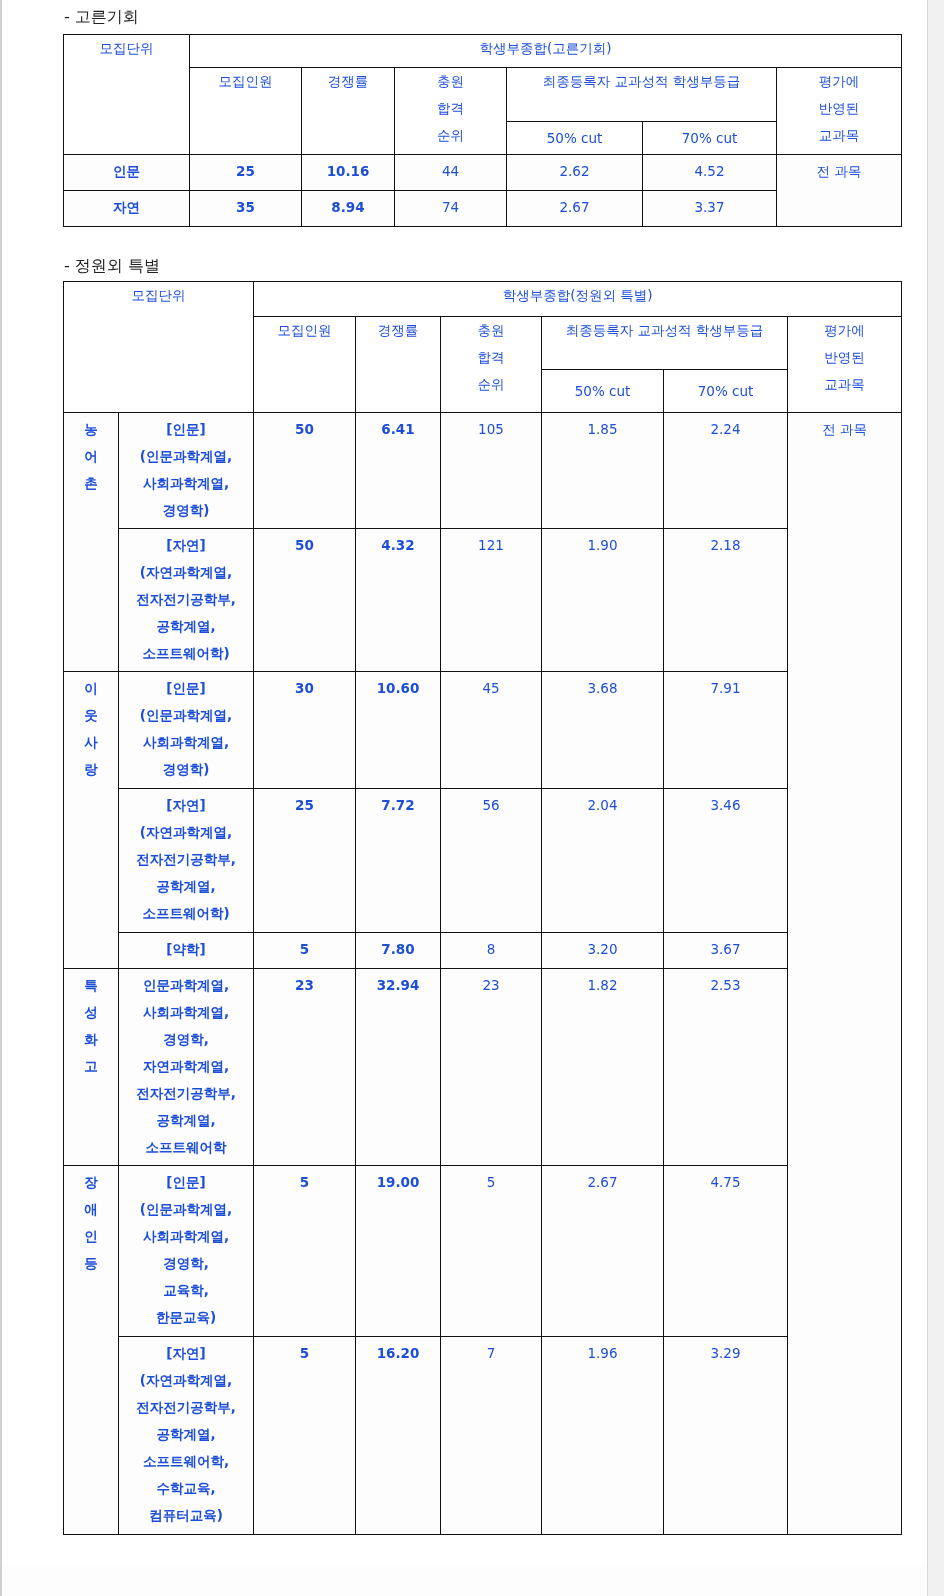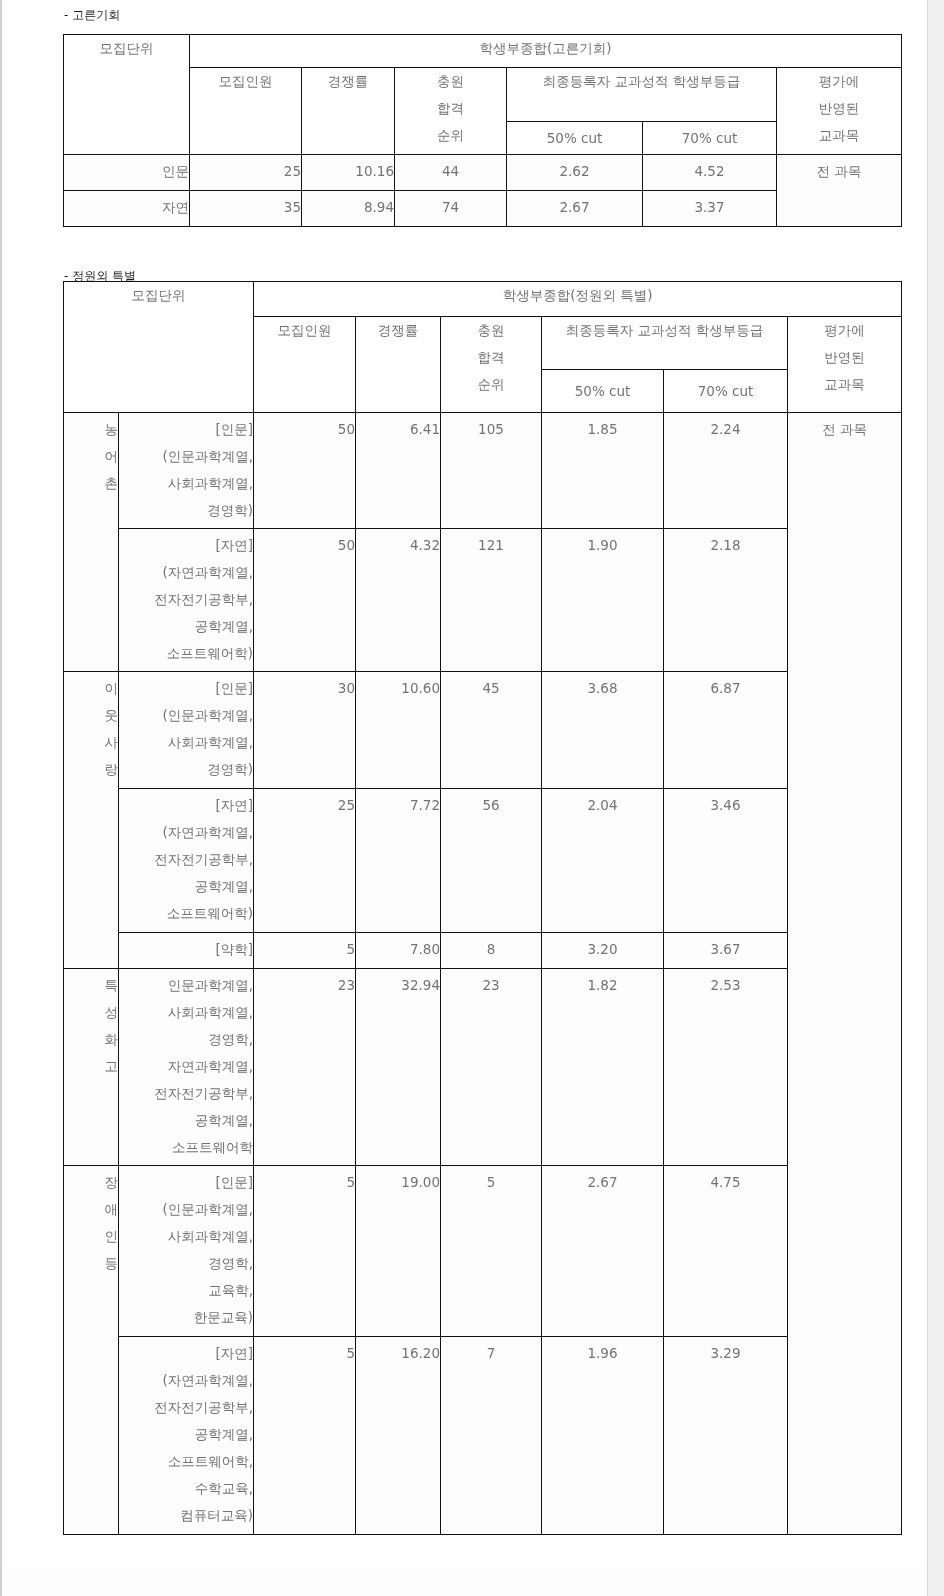--- a/index.html
+++ b/index.html
@@ -18,32 +18,32 @@
   .page-inner {
     position: absolute; left: 0; top: 0; width: 925px; height: 1566px; background: #ffffff;
   }
   .scroll-edge {
     position: absolute; right: 16px; top: 0; width: 1px; height: 1596px; background: #d8d8d8;
   }
   .left-edge {
     position: absolute; left: 0; top: 0; width: 2px; height: 1596px; background: #d0d0d0;
   }
   .section-title {
-    position: absolute; left: 64px; font-size: 12px; color: #222; white-space: pre;
+    position: absolute; left: 64px; font-size: 16px; color: #222; white-space: pre;
   }
   table.grid {
     position: absolute; left: 63px; border-collapse: collapse; table-layout: fixed;
-    font-size: 13.5px; color: #737373;
+    font-size: 13.5px; color: #1d4ed8;
   }
   table.grid td {
     border: 1.5px solid #111; text-align: center; vertical-align: top;
     padding: 0; line-height: 27px; background: #fff;
   }
   table.grid td.data { background: #fdfdfd; padding-top: 3px; }
-  table.grid td.b { font-weight: normal; text-align: right; }
+  table.grid td.b { font-weight: bold; }
   .lines span { display: block; }
 </style>
 </head>
 <body>
 
 <div class="left-edge"></div>
 <div class="page">
   <div class="page-inner"></div>
 </div>
 <div class="scroll-edge"></div>
@@ -97,21 +97,21 @@
     <td class="data b">자연</td>
     <td class="data b">35</td>
     <td class="data b">8.94</td>
     <td class="data">74</td>
     <td class="data">2.67</td>
     <td class="data">3.37</td>
   </tr>
 </tbody>
   </table>
 
-<div class="section-title" style="top:268px;text-align:center;">- 정원외 특별</div>
+<div class="section-title" style="top:256px;text-align:center;">- 정원외 특별</div>
 
 <table class="grid" style="top:281px; width:838px;">
   <colgroup>
     <col style="width:55px">
       <col style="width:135px">
       <col style="width:102px">
       <col style="width:85px">
       <col style="width:101px">
       <col style="width:122px">
       <col style="width:124px">
@@ -186,21 +186,21 @@
     <td class="data b lines">
       <span>[인문]</span>
       <span>(인문과학계열,</span>
       <span>사회과학계열,</span>
       <span>경영학)</span>
     </td>
     <td class="data b">30</td>
     <td class="data b">10.60</td>
     <td class="data">45</td>
     <td class="data">3.68</td>
-    <td class="data">6.87</td>
+    <td class="data">7.91</td>
   </tr>
   <tr style="height:144px">
     <td class="data b lines">
       <span>[자연]</span>
       <span>(자연과학계열,</span>
       <span>전자전기공학부,</span>
       <span>공학계열,</span>
       <span>소프트웨어학)</span>
     </td>
     <td class="data b">25</td>

